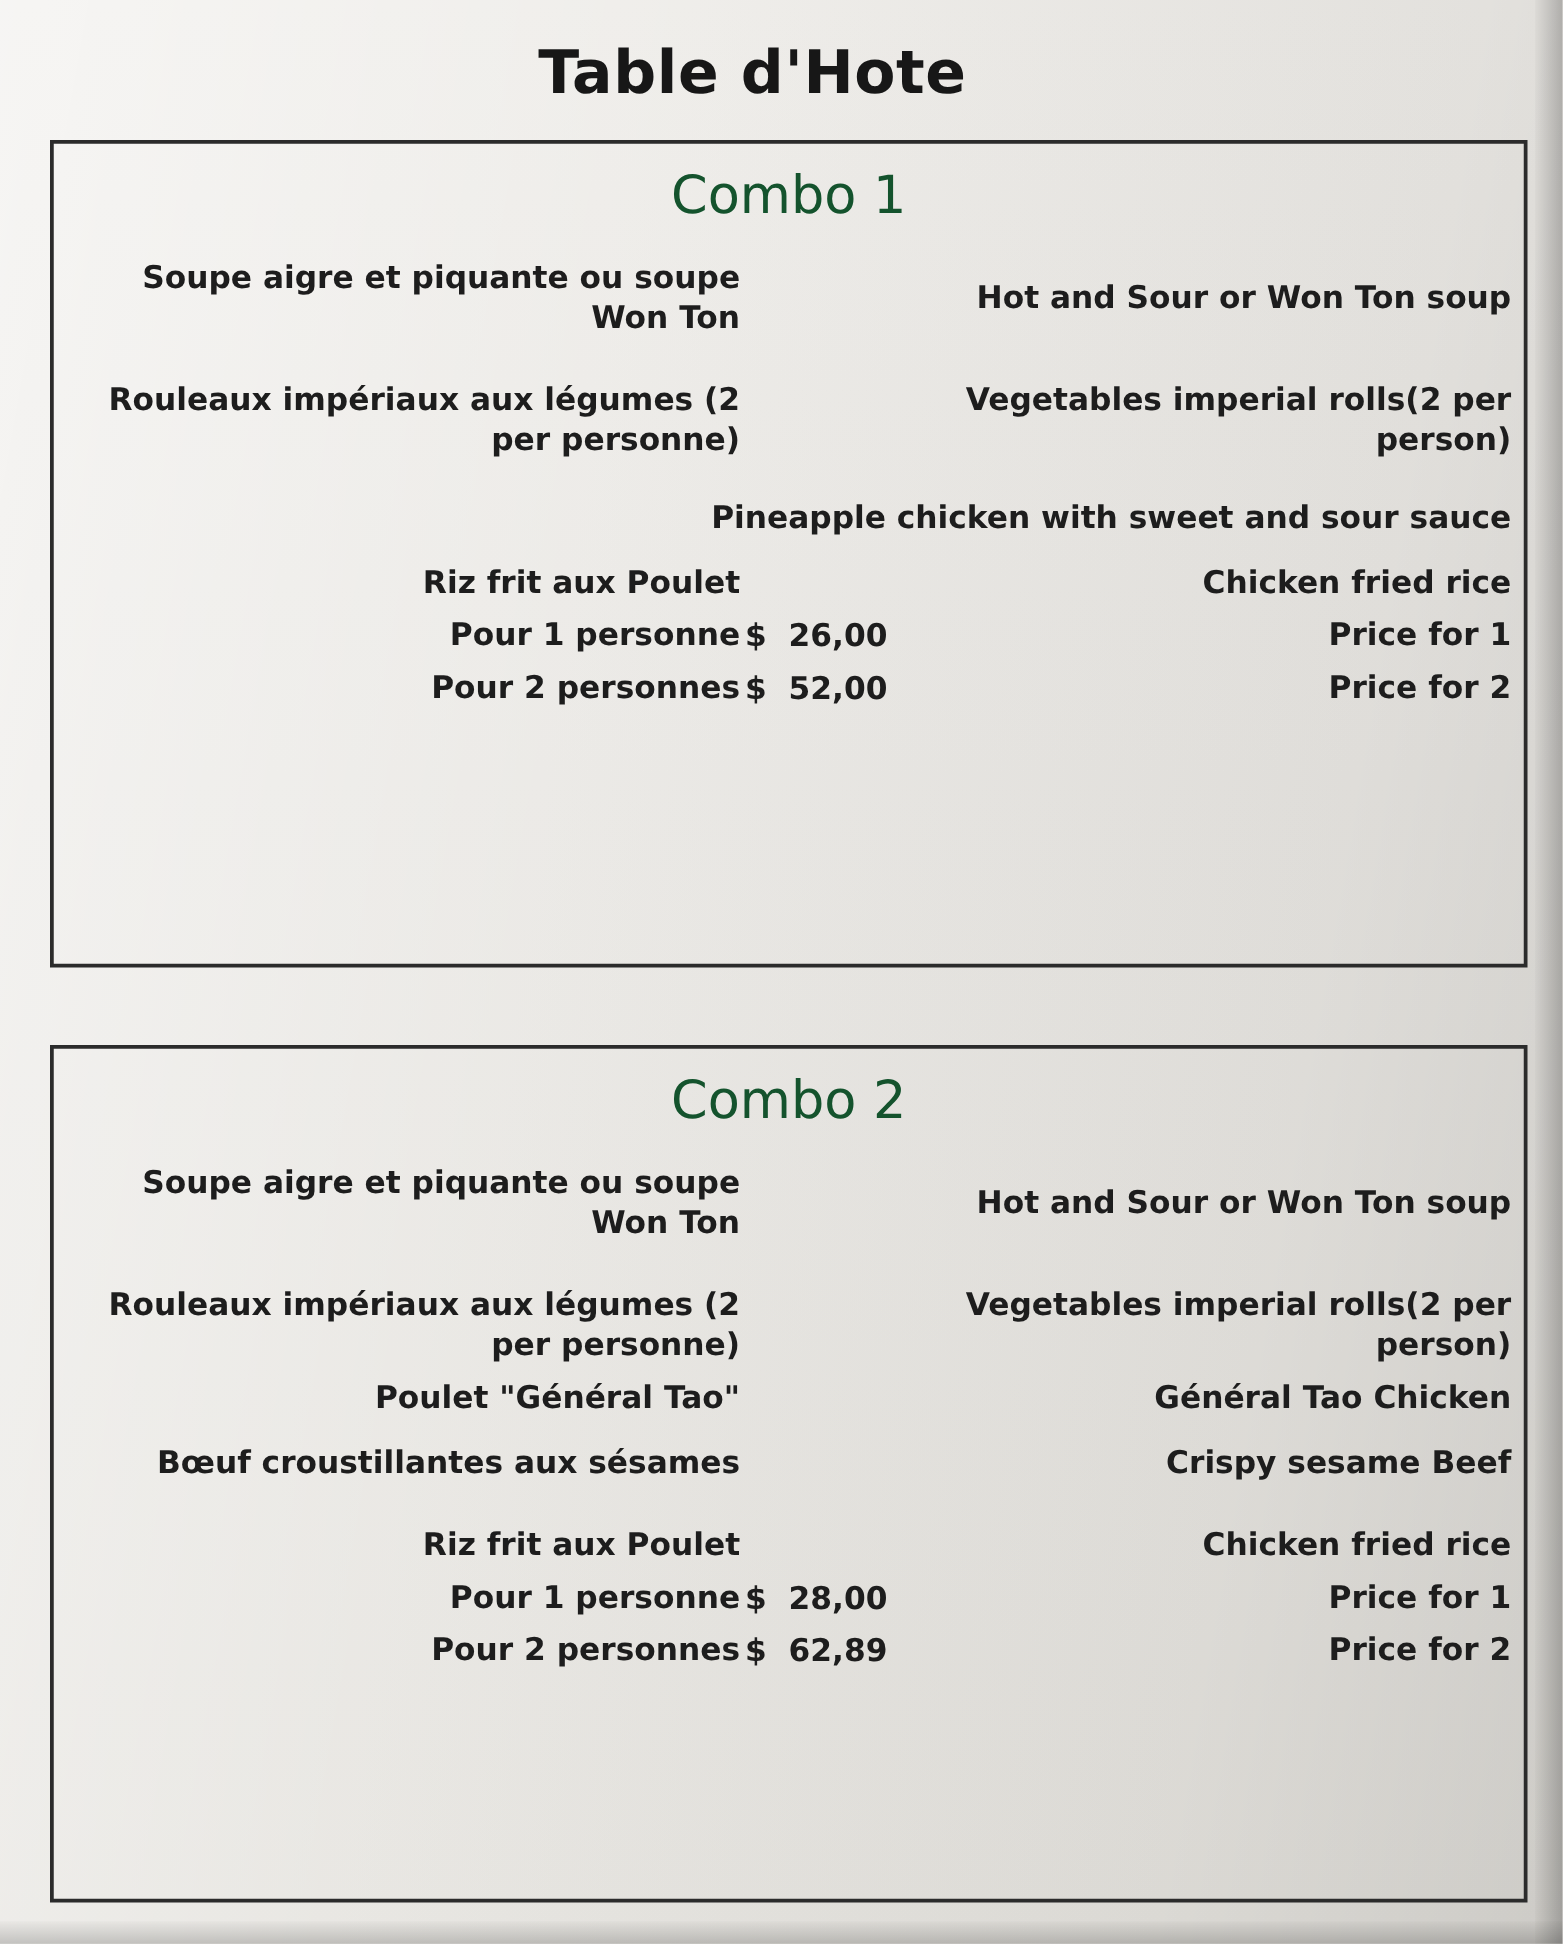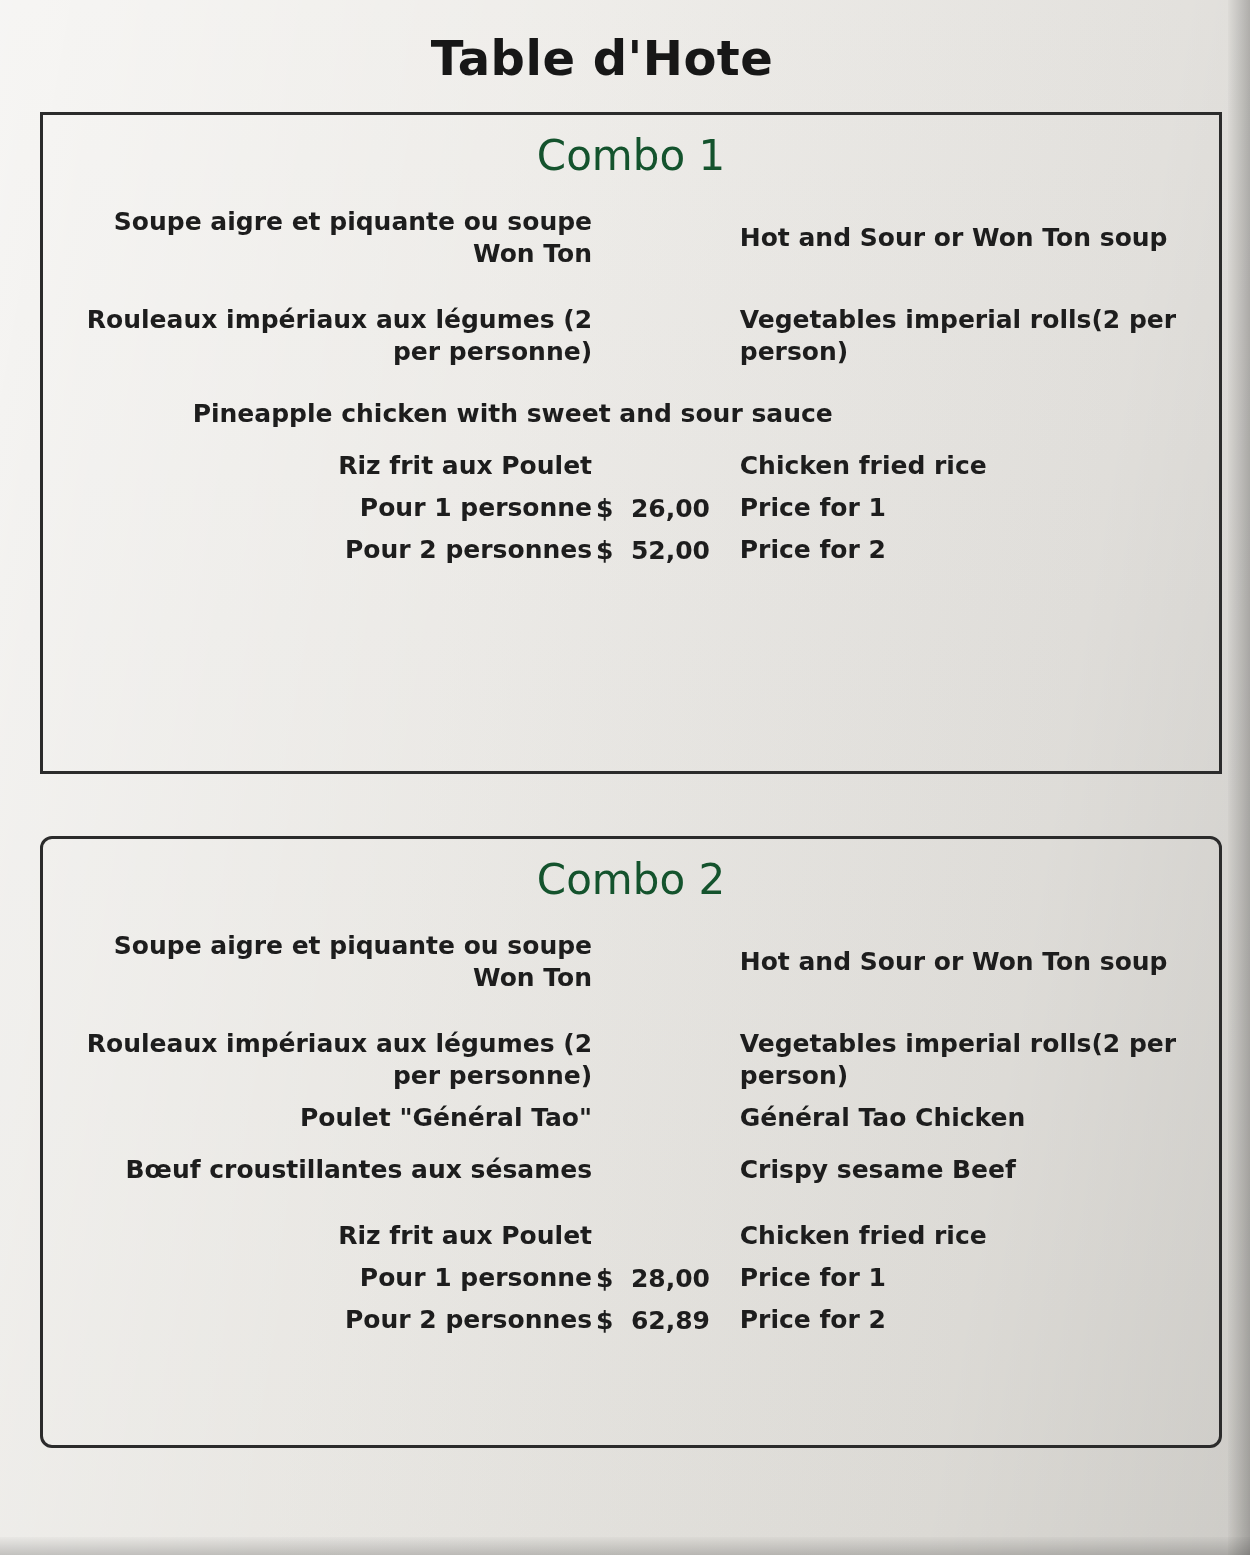--- a/index.html
+++ b/index.html
@@ -55,21 +55,21 @@
   }
   .combo-box {
     position: absolute;
     left: 40px;
     right: 28px;
     border: 3px solid #2b2b2b;
     box-sizing: border-box;
     padding: 0;
   }
   #combo-1 { top: 112px; height: 662px; }
-  #combo-2 { top: 836px; height: 612px; border-radius: 12px; }
+  #combo-2 { top: 836px; height: 686px; }
 
   .combo-title {
     text-align: center;
     font-size: 42px;
     font-weight: 400;
     margin-top: 16px;
     margin-bottom: 6px;
     color: #14532d;
   }
   .rows {
@@ -94,21 +94,21 @@
   .col-price {
     flex: 0 0 12%;
     text-align: left;
     font-size: 25px;
     font-weight: 700;
     white-space: pre;
     box-sizing: border-box;
   }
   .col-en {
     flex: 1 1 auto;
-    text-align: left;
+    text-align: right;
     font-size: 25px;
     font-weight: 700;
     line-height: 1.28;
     padding: 0 4px;
     box-sizing: border-box;
   }
   .gap-lg { height: 34px; }
   .gap-md { height: 20px; }
   .gap-sm { height: 10px; }
   .price-row .col-fr { font-size: 25px; }

